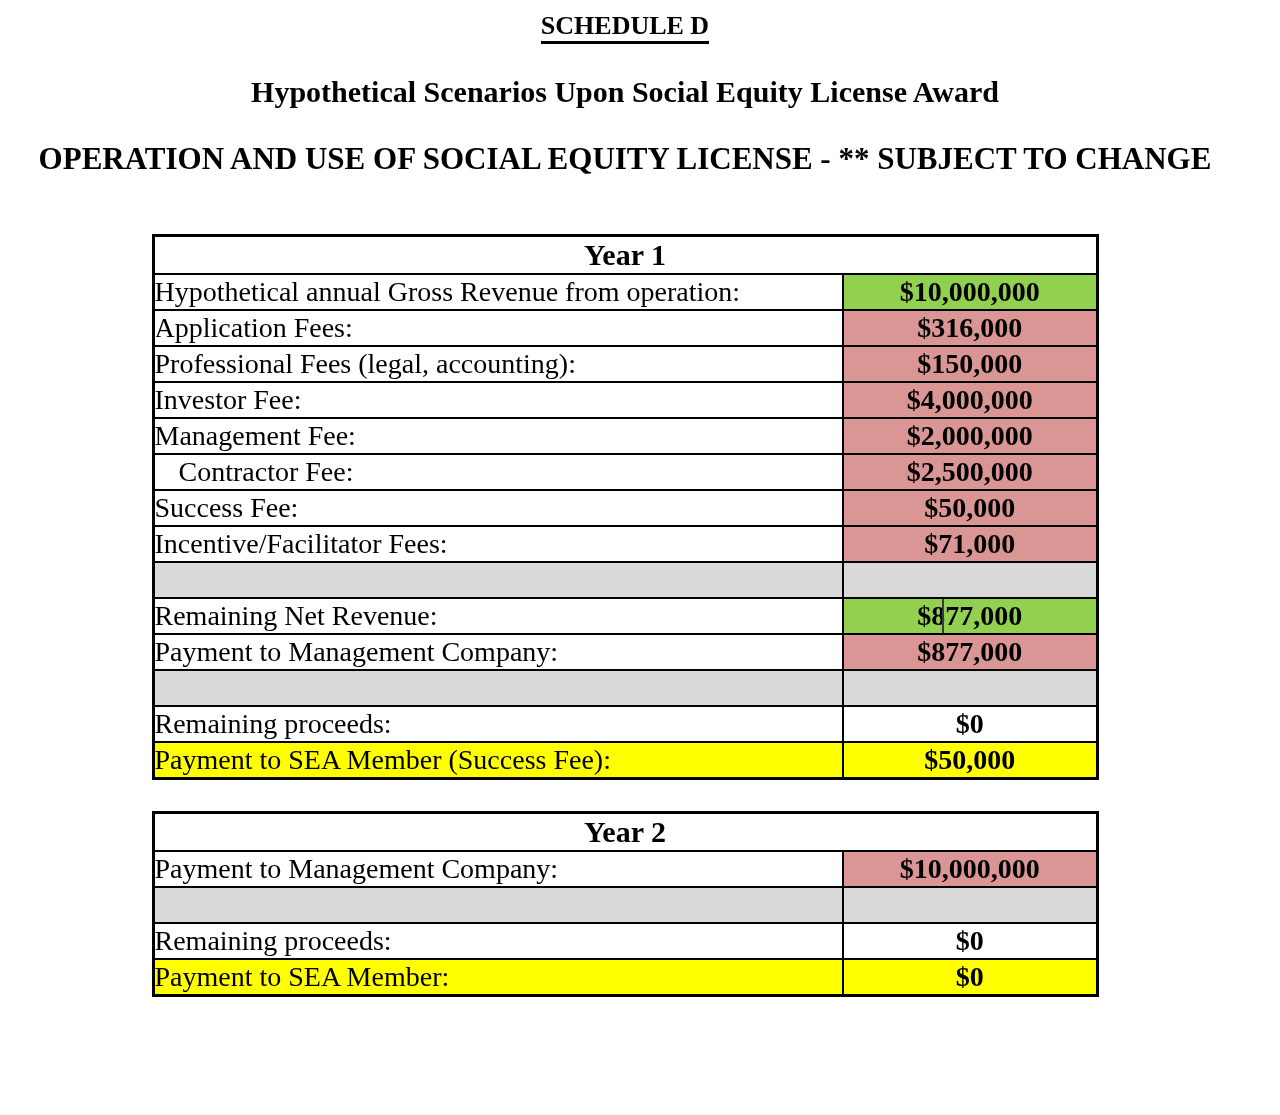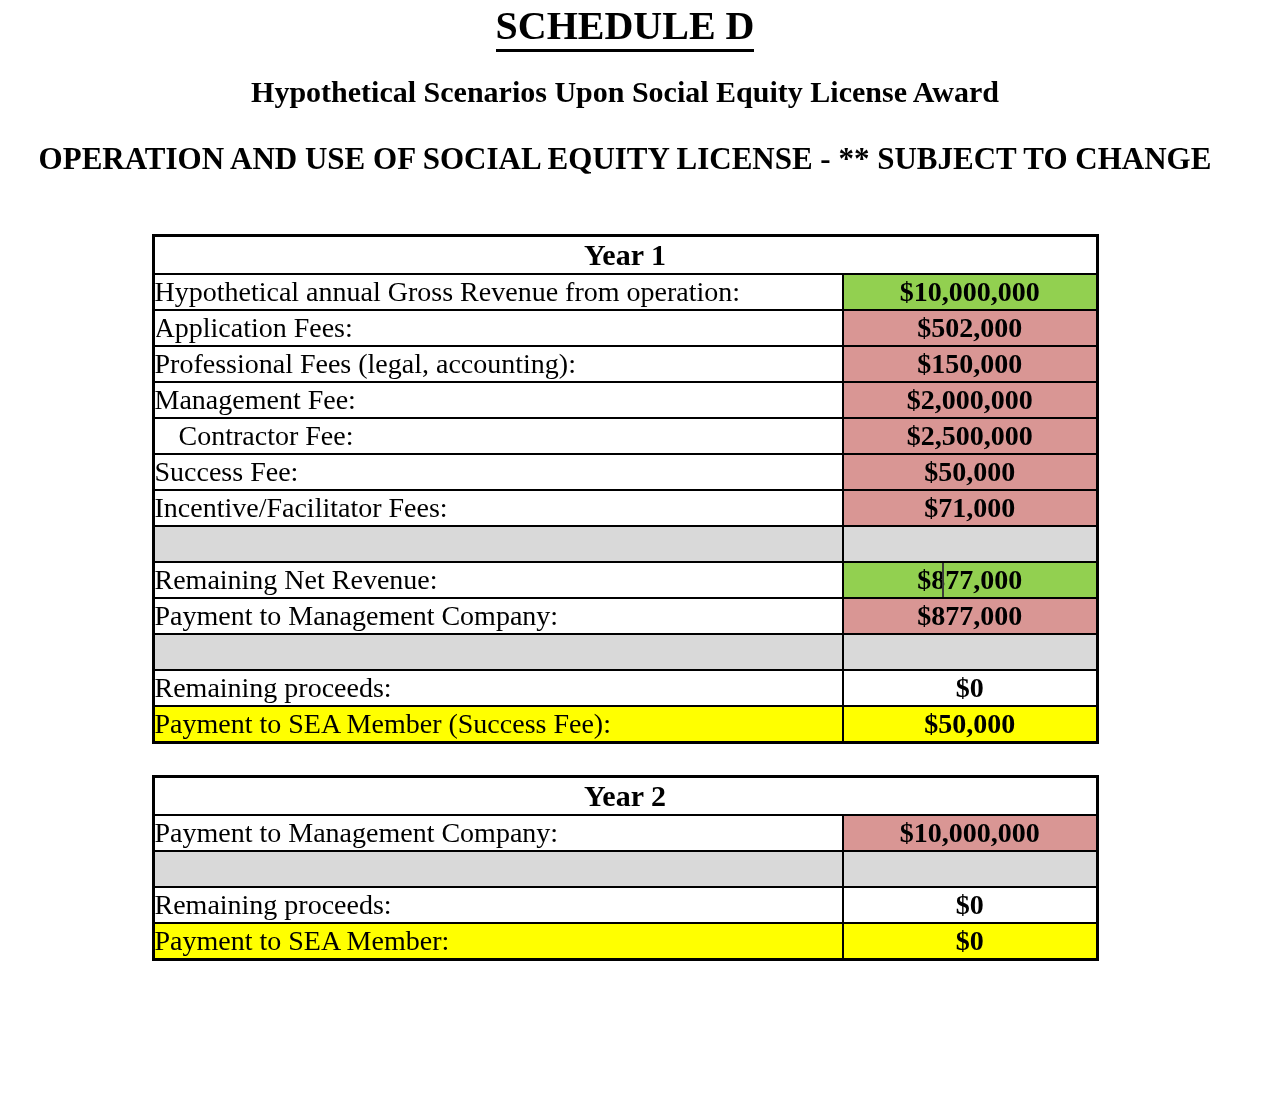--- a/index.html
+++ b/index.html
@@ -15,21 +15,21 @@
     height: 1115px;
     background: #ffffff;
     overflow: hidden;
   }
   .content {
     width: 1250px;
   }
   .title {
     text-align: center;
     margin-top: 8px;
-    font-size: 40px;
+    font-size: 26px;
     font-weight: bold;
     line-height: 35px;
   }
   .title .underlined {
     border-bottom: 3px solid #000;
     padding-bottom: 1px;
   }
   .subtitle {
     text-align: center;
     margin-top: 31px;
@@ -114,25 +114,29 @@
       <tbody>
           <tr>
             <th colspan="2">Year 1</th>
           </tr>
           <tr>
             <td class="label" style="background: rgb(255, 255, 255);">Hypothetical annual Gross Revenue from operation:</td>
             <td class="value" style="background: rgb(146, 208, 80);"><span>$10,000,000</span></td>
           </tr>
           <tr>
             <td class="label" style="background: rgb(255, 255, 255); border-radius: 15px;">Application Fees:</td>
-            <td class="value" style="background: rgb(217, 150, 148);"><span>$502,000</span></td>
+            <td class="value" style="background: rgb(217, 150, 148);"><span>$316,000</span></td>
           </tr>
           <tr>
             <td class="label" style="background: rgb(255, 255, 255);">Professional Fees (legal, accounting):</td>
             <td class="value" style="background: rgb(217, 150, 148);"><span>$150,000</span></td>
+          </tr>
+          <tr>
+            <td class="label" style="background: rgb(255, 255, 255);">Investor Fee:</td>
+            <td class="value" style="background: rgb(217, 150, 148);"><span>$4,000,000</span></td>
           </tr>
           <tr>
             <td class="label" style="background: rgb(255, 255, 255);">Management Fee:</td>
             <td class="value" style="background: rgb(217, 150, 148);"><span>$2,000,000</span></td>
           </tr>
           <tr>
             <td class="label" style="background: rgb(255, 255, 255); padding-left: 24px;">Contractor Fee:</td>
             <td class="value" style="background: rgb(217, 150, 148);"><span>$2,500,000</span></td>
           </tr>
           <tr>

